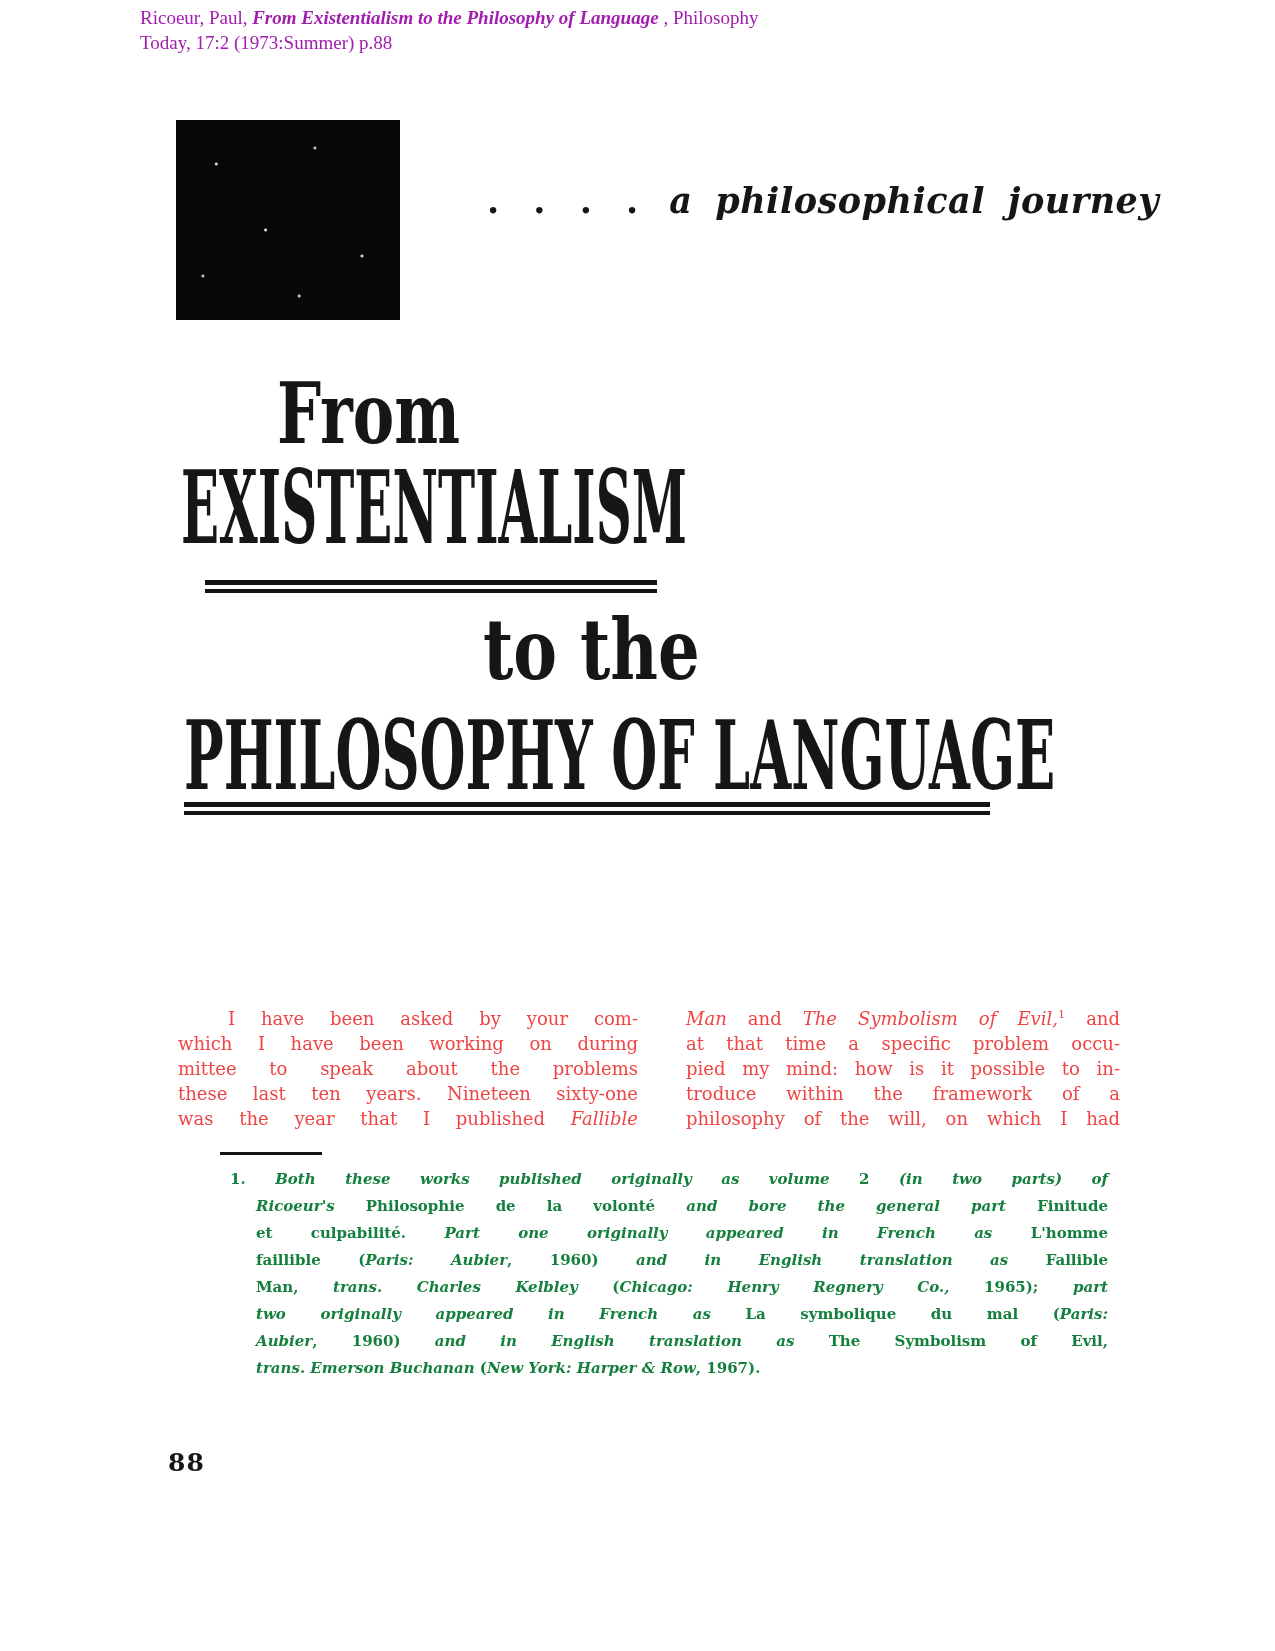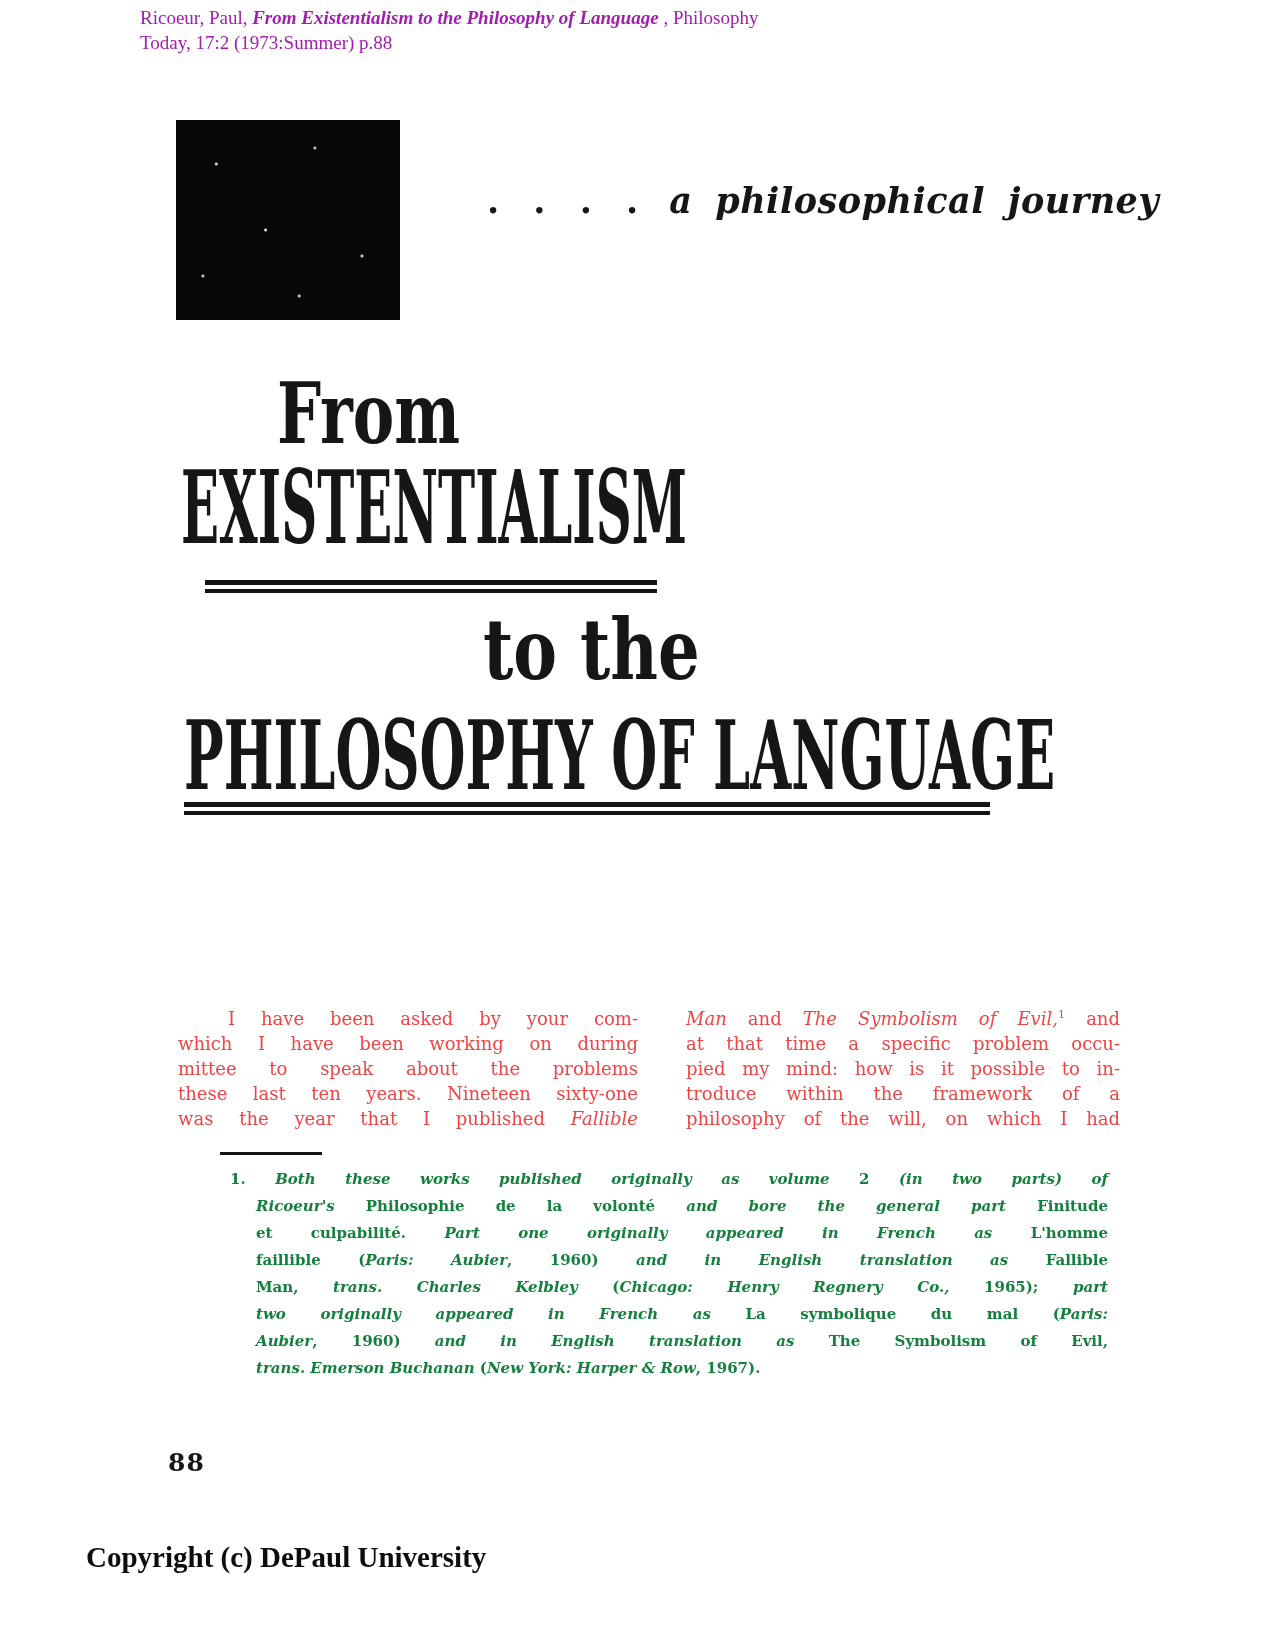--- a/index.html
+++ b/index.html
@@ -112,16 +112,15 @@
       <div class="tline"><span>faillible (</span><span class="it">Paris: Aubier</span><span>, 1960) </span><span class="it">and in English translation as </span><span>Fallible</span></div>
       <div class="tline"><span>Man, </span><span class="it">trans. Charles Kelbley </span><span>(</span><span class="it">Chicago: Henry Regnery Co.,</span><span> 1965); </span><span class="it">part</span></div>
       <div class="tline"><span class="it">two originally appeared in French as </span><span>La symbolique du mal (</span><span class="it">Paris:</span></div>
       <div class="tline"><span class="it">Aubier</span><span>, 1960) </span><span class="it">and in English translation as </span><span>The Symbolism of Evil,</span></div>
       <div class="tline nj"><span class="it">trans. Emerson Buchanan </span><span>(</span><span class="it">New York: Harper &amp; Row</span><span>, 1967).</span></div>
     </div>
 
   <div class="pagenum">88</div>
 
   <div class="footer">
-    <div>Copyright (c) DePaul University</div>
   </div>
 
 </div>
 
 </body></html>

